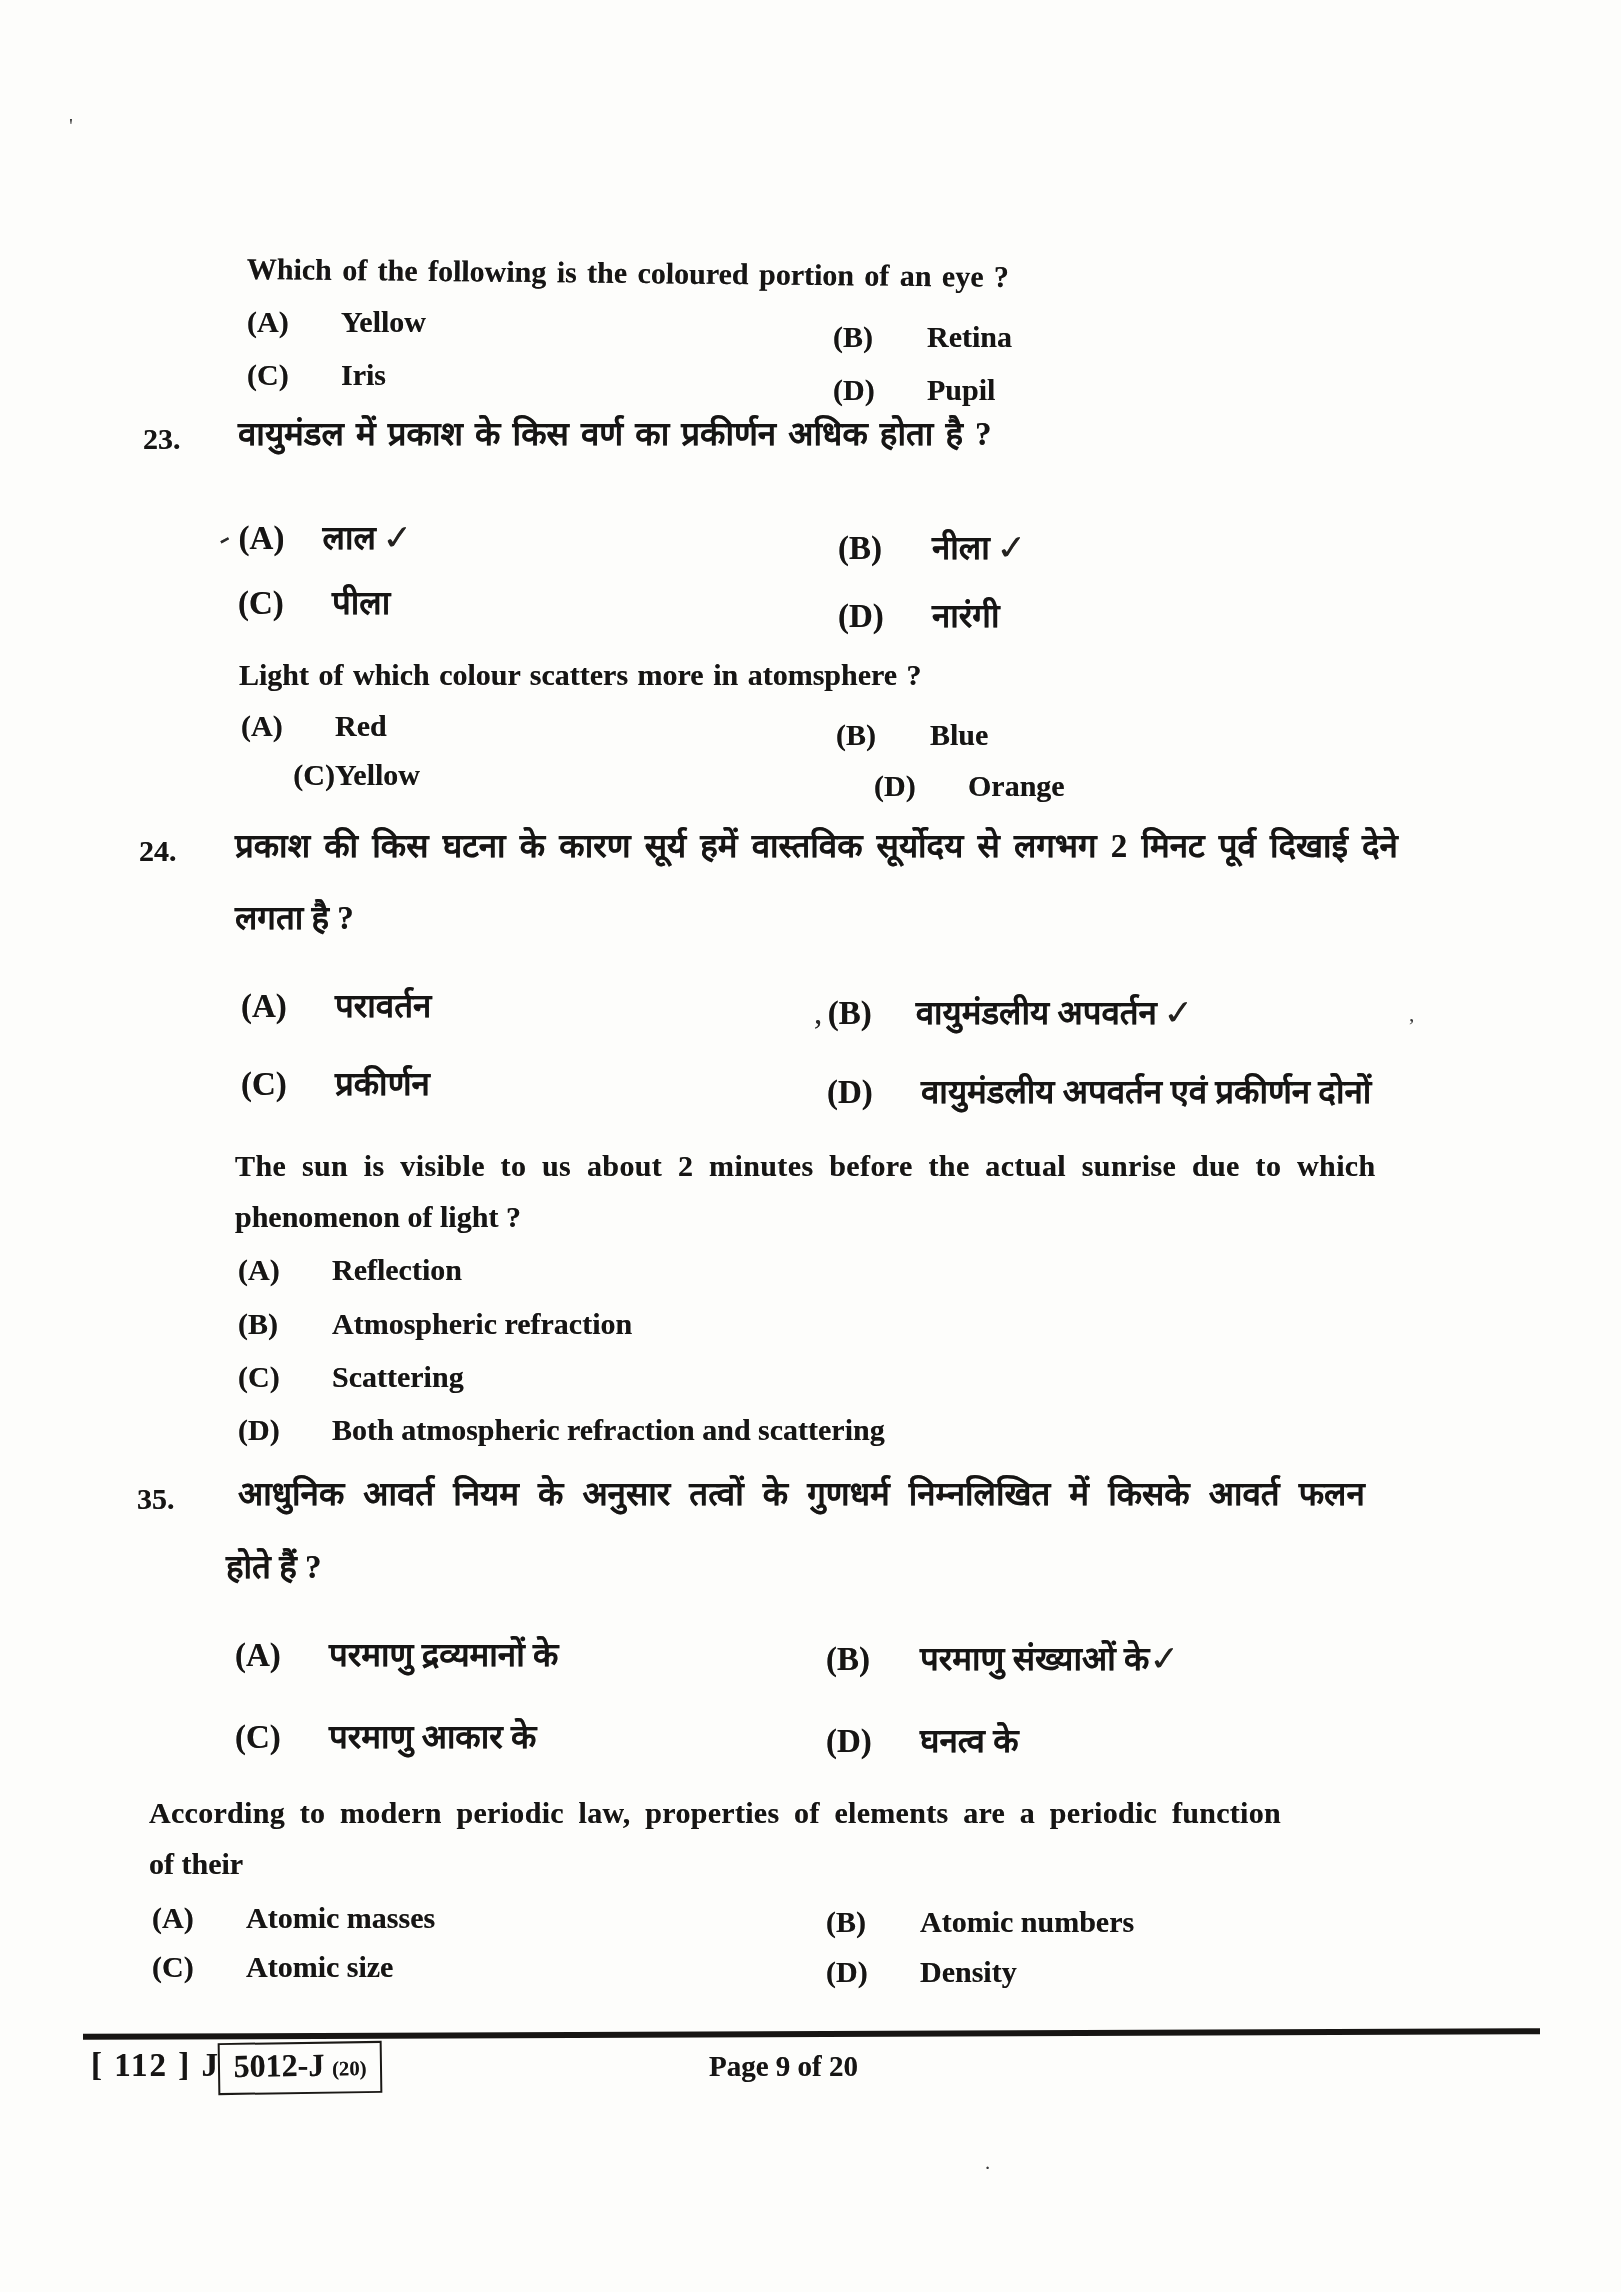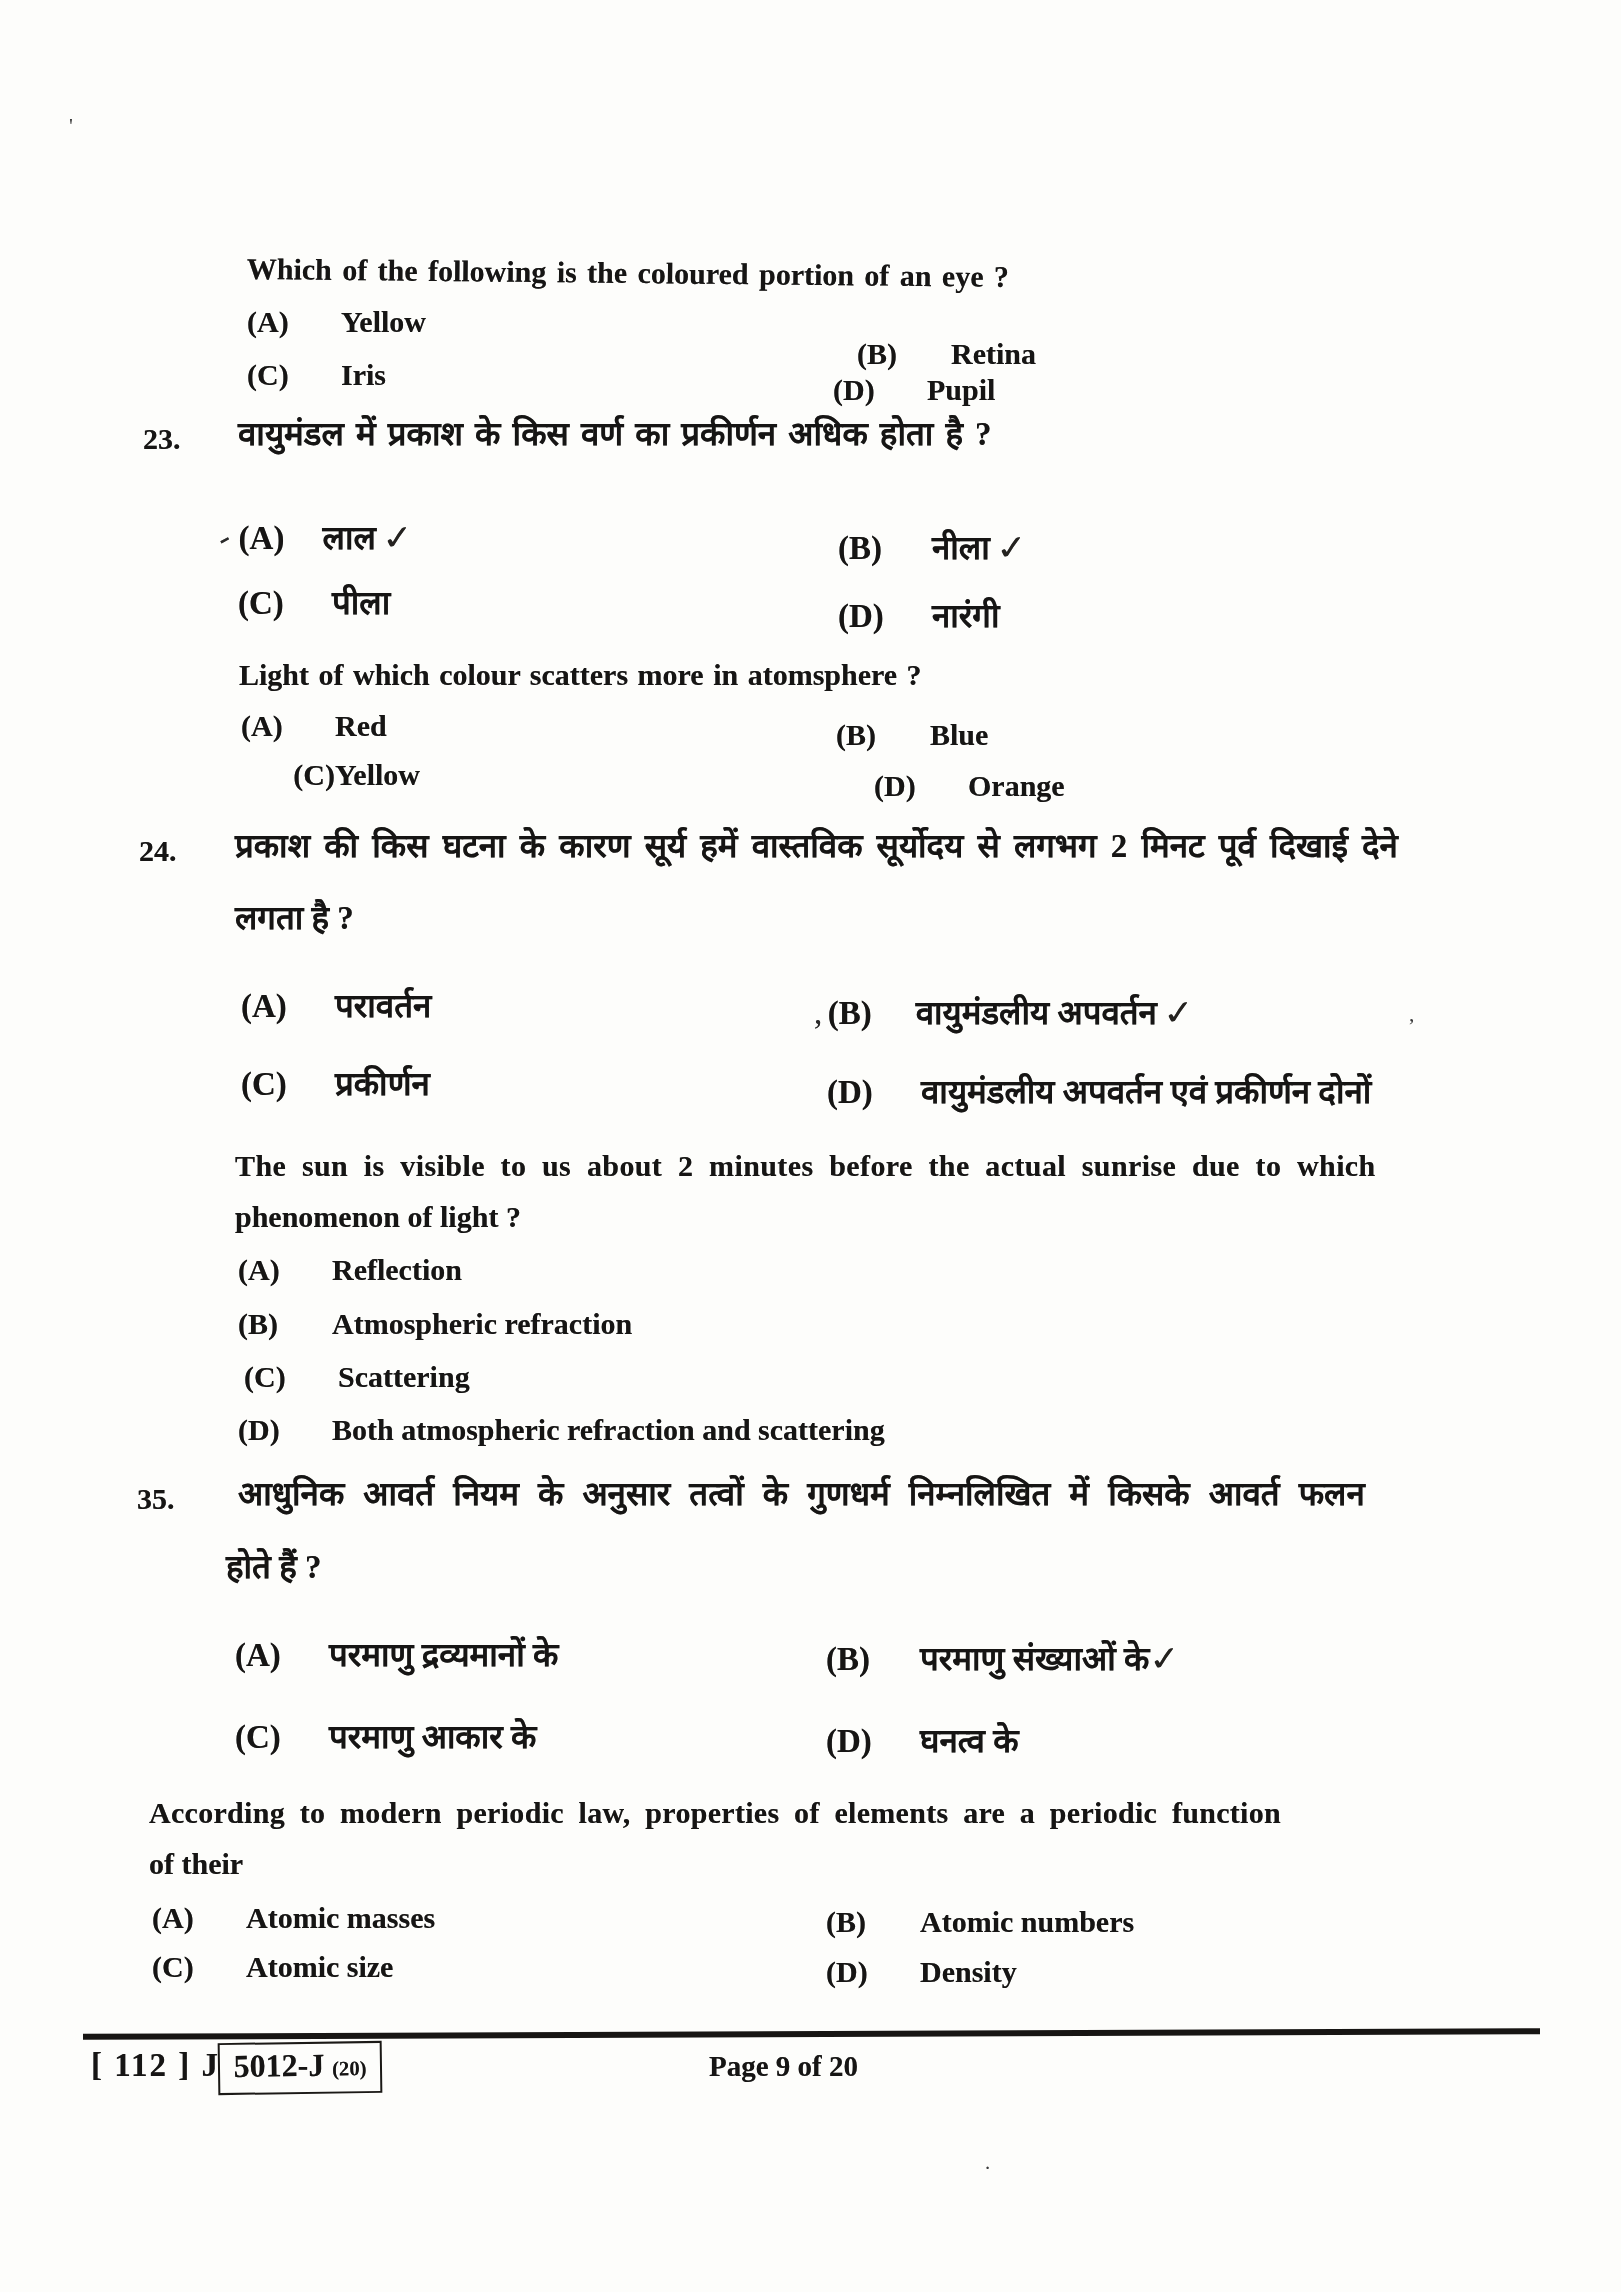--- a/index.html
+++ b/index.html
@@ -54,21 +54,21 @@
 
   <span class="scan-mark" style="left:69px;top:114px;">'</span>
   <span class="scan-mark" style="left:1409px;top:1002px;">,</span>
   <span class="scan-mark" style="left:984px;top:2156px;">·</span>
 
   <div class="line en" style="left:247px;top:252px;transform:rotate(0.6deg);transform-origin:left top;word-spacing:2.9px;">Which of the following is the coloured portion of an eye ?</div>
 
   <div class="opt en" style="left:247px;top:305px;">
     <span class="lbl">(A)</span><span class="txt">Yellow</span>
   </div>
-  <div class="opt en" style="left:833px;top:337px;margin-left:24px;">
+  <div class="opt en" style="left:833px;top:320px;">
     <span class="lbl">(B)</span><span class="txt">Retina</span>
   </div>
   <div class="opt en" style="left:247px;top:358px;">
     <span class="lbl">(C)</span><span class="txt">Iris</span>
   </div>
   <div class="opt en" style="left:833px;top:373px;">
     <span class="lbl">(D)</span><span class="txt">Pupil</span>
   </div>
 
   <div class="line qnum" style="left:143px;top:422px;">23.</div>
@@ -121,21 +121,21 @@
 
   <div class="line en" style="left:235px;top:1149px;word-spacing:7.8px;letter-spacing:0.4px;">The sun is visible to us about 2 minutes before the actual sunrise due to which</div>
   <div class="line en" style="left:235px;top:1200px;">phenomenon of light ?</div>
 
   <div class="opt en" style="left:238px;top:1253px;">
     <span class="lbl">(A)</span><span class="txt">Reflection</span>
   </div>
   <div class="opt en" style="left:238px;top:1307px;">
     <span class="lbl">(B)</span><span class="txt">Atmospheric refraction</span>
   </div>
-  <div class="opt en" style="left:244px;top:1360px;">
+  <div class="opt en" style="left:238px;top:1360px;">
     <span class="lbl">(C)</span><span class="txt">Scattering</span>
   </div>
   <div class="opt en" style="left:238px;top:1413px;">
     <span class="lbl">(D)</span><span class="txt">Both atmospheric refraction and scattering</span>
   </div>
 
   <div class="line qnum" style="left:137px;top:1482px;">35.</div>
   <div class="line hi" style="left:238px;top:1476px;word-spacing:10.8px;">आधुनिक आवर्त नियम के अनुसार तत्वों के गुणधर्म निम्नलिखित में किसके आवर्त फलन</div>
   <div class="line hi" style="left:226px;top:1549px;">होते हैं ?</div>
 

